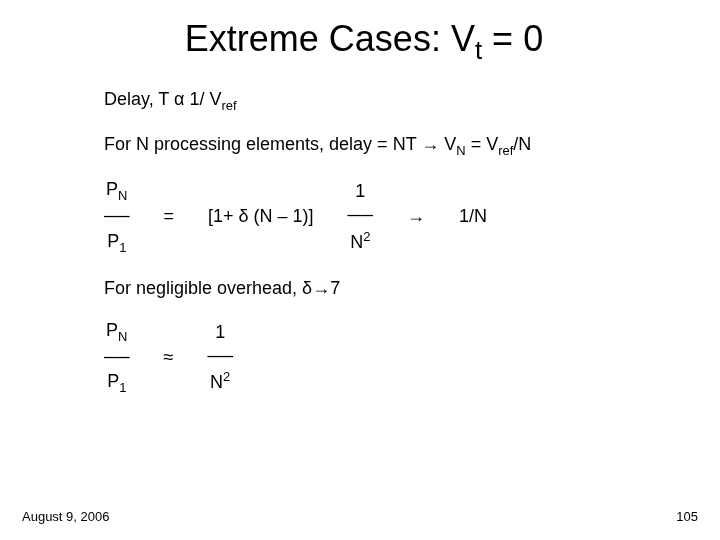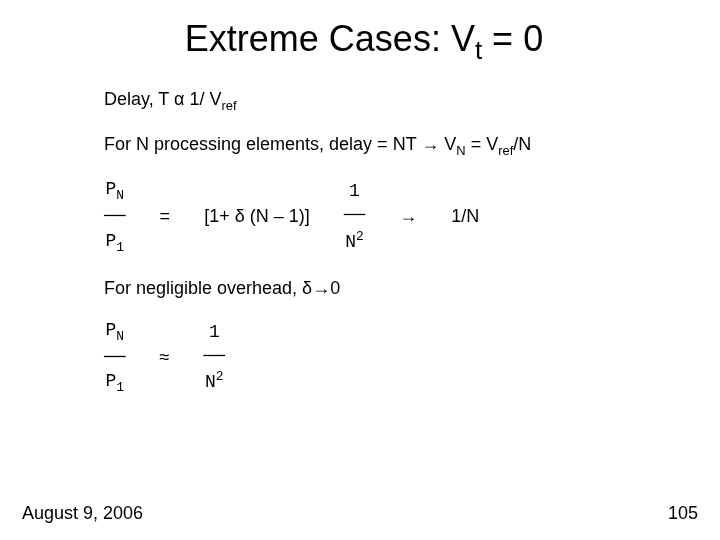--- a/index.html
+++ b/index.html
@@ -18,42 +18,42 @@
     padding-top: 18px;
     font-weight: normal;
     margin-left: 8px;
   }
   .content {
     padding: 22px 88px 0 104px;
     font-size: 18px;
     line-height: 1.35;
   }
   .line { margin-bottom: 18px; }
-  .frac { display: inline-block; vertical-align: middle; text-align: center; font-family: Liberation Mono, monospace; }
+  .frac { display: inline-block; vertical-align: middle; text-align: center; }
   .frac .num { display: block; }
   .frac .bar { display: block; }
   .frac .den { display: block; }
   .eqrow {
     display: flex;
     align-items: center;
     gap: 34px;
     margin-bottom: 20px;
   }
   .eqrow2 {
     display: flex;
     align-items: center;
     gap: 34px;
     margin-bottom: 18px;
   }
   .footer {
     position: absolute;
     bottom: 16px;
     left: 0;
     width: 100%;
-    font-size: 18px;
+    font-size: 13px;
     display: flex;
     justify-content: space-between;
     padding: 0 22px;
   }
   sub { font-size: 0.72em; }
   sup { font-size: 0.72em; }
 </style>
 </head>
 <body>
 
@@ -82,21 +82,21 @@
     <span class="frac">
       <span class="num">1</span>
       <span class="bar">──</span>
       <span class="den"><span>N</span><sup>2</sup></span>
     </span>
     <span>→</span>
     <span>1/N</span>
   </div>
 
   <div class="line">
-    <span>For negligible overhead, δ→0</span>
+    <span>For negligible overhead, δ→7</span>
   </div>
 
   <div class="eqrow2">
     <span class="frac">
       <span class="num"><span>P</span><sub>N</sub></span>
       <span class="bar">──</span>
       <span class="den"><span>P</span><sub>1</sub></span>
     </span>
     <span>≈</span>
     <span class="frac">

